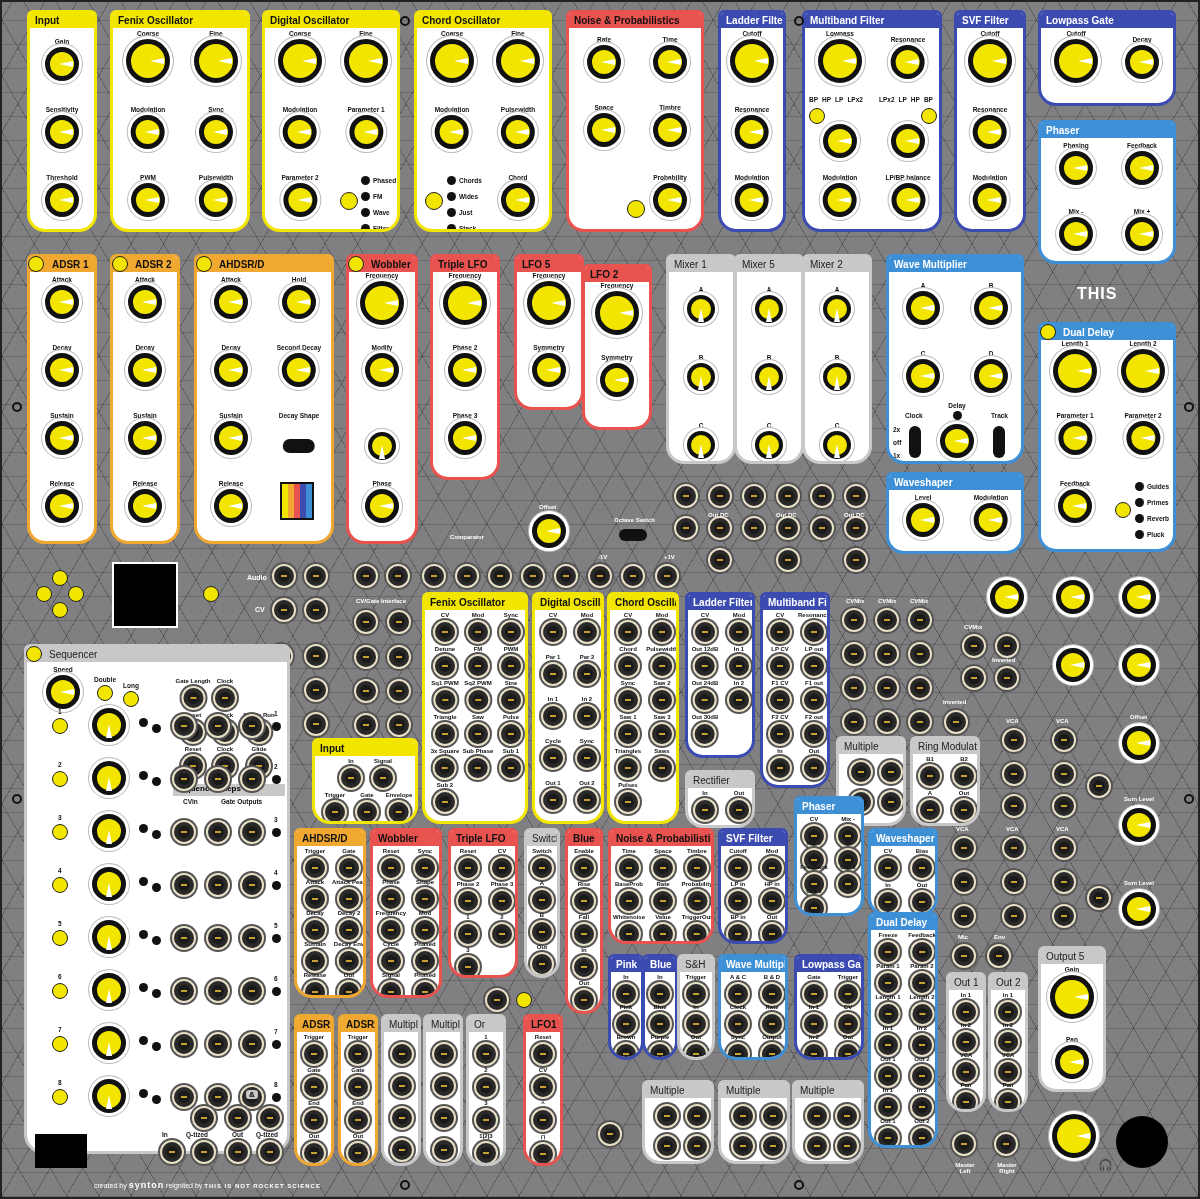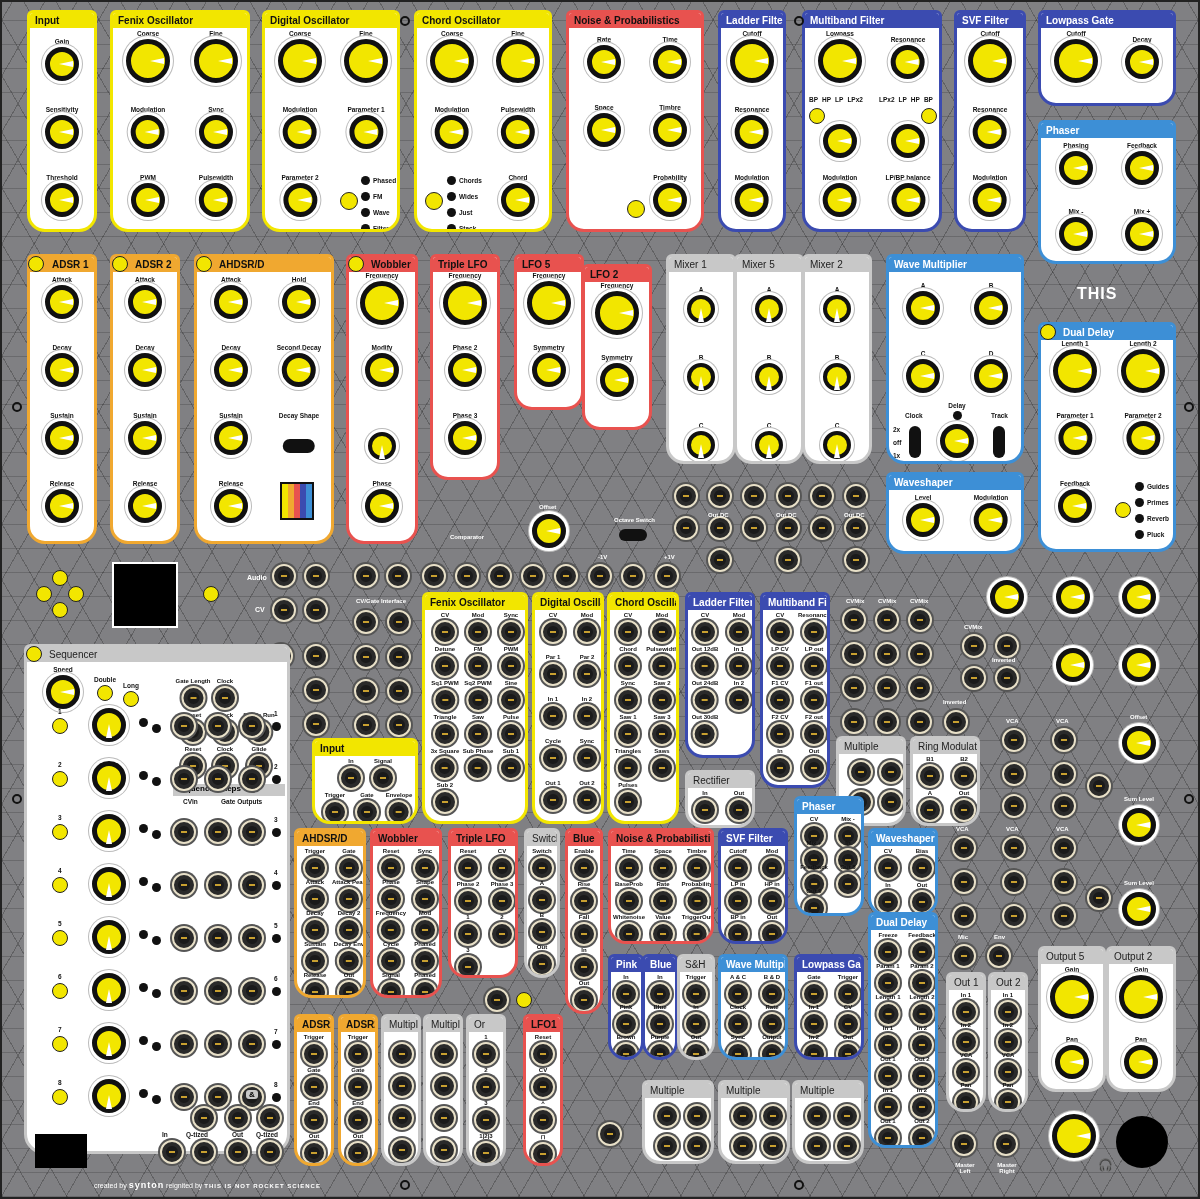--- a/index.html
+++ b/index.html
@@ -1880,33 +1880,20 @@
       <div class="ctl" style="left:31px;top:2px">
           <div class="lbl">Gain</div>
           <div class="knob k-lg"></div>
         </div>
       <div class="ctl" style="left:31px;top:72px">
           <div class="lbl">Pan</div>
           <div class="knob k-md"></div>
         </div>
     </div>
   </div>
-  <div class="mod g" style="left:1104px;top:944px;width:70px;height:146px">
-    <div class="hdr">Output 2</div>
-    <div class="body">
-      <div class="ctl" style="left:32px;top:2px">
-          <div class="lbl">Gain</div>
-          <div class="knob k-lg"></div>
-        </div>
-      <div class="ctl" style="left:32px;top:72px">
-          <div class="lbl">Pan</div>
-          <div class="knob k-md"></div>
-        </div>
-    </div>
-  </div>
   <div class="knob k-lg free" style="left:1050px;top:1112px"></div>
   <div class="free" style="left:1114px;top:1114px;width:52px;height:52px;border-radius:50%;background:#000"></div>
   <div class="free" style="left:1096px;top:1156px;font-size:12px;color:#111">🎧</div>
 
   <div class="screw" style="left:10px;top:400px"></div>
   <div class="screw" style="left:1182px;top:400px"></div>
   <div class="screw" style="left:10px;top:792px"></div>
   <div class="screw" style="left:1182px;top:792px"></div>
   <div class="screw" style="left:398px;top:14px"></div>
   <div class="screw" style="left:792px;top:14px"></div>

